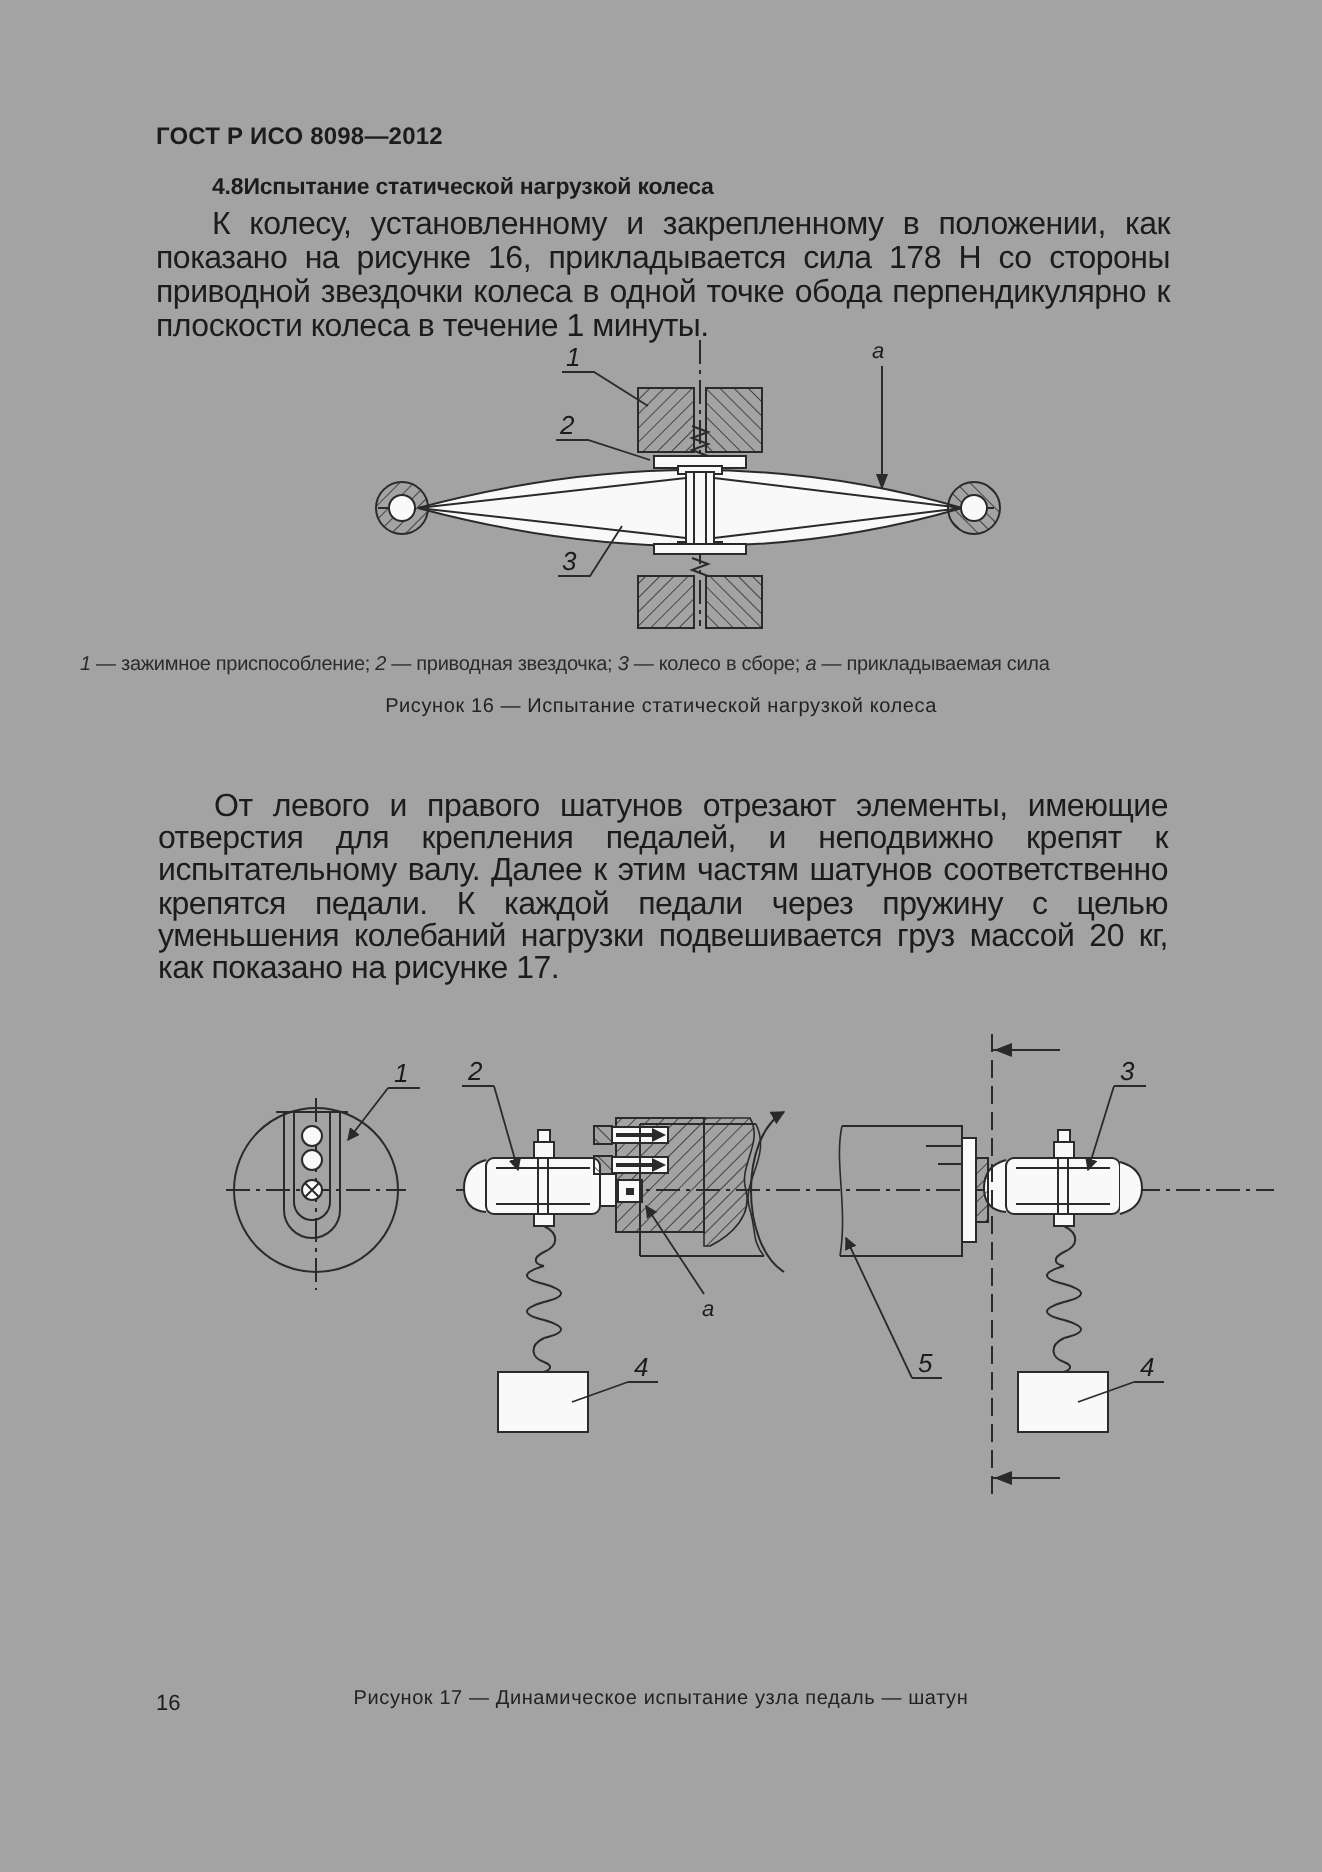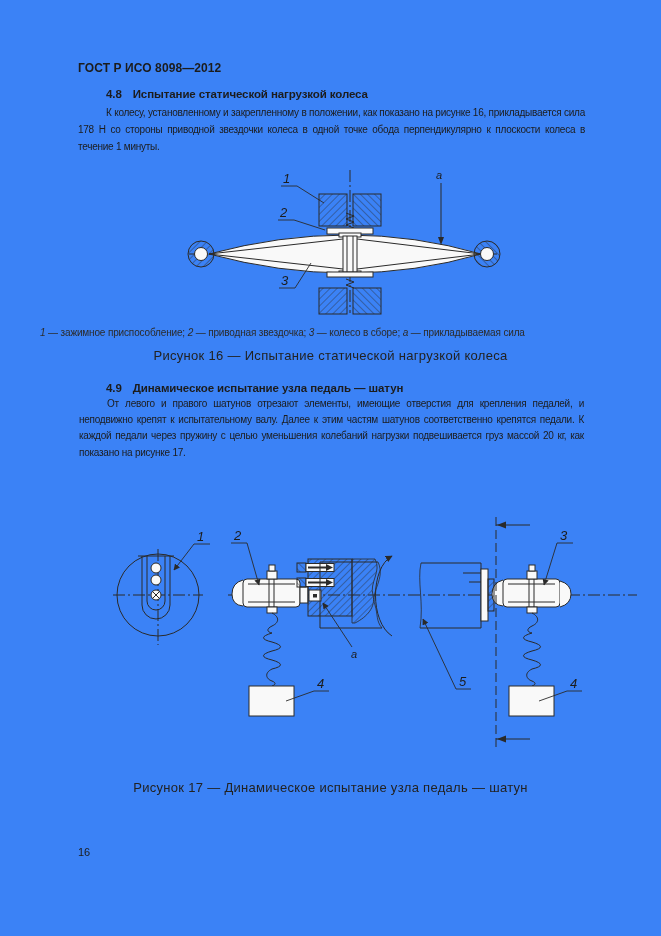--- a/index.html
+++ b/index.html
@@ -1,38 +1,38 @@
 <!DOCTYPE html>
 <html><head>
 <meta charset="utf-8">
 <style>
   html,body{margin:0;padding:0;}
   .page{
-    position:relative;width:661px;height:936px;background:#3b82f6;
+    position:relative;width:661px;height:936px;background:#a3a3a3;
     font-family:"Liberation Sans",sans-serif;color:#1c1c1c;overflow:hidden;
   }
   .doc-header{position:absolute;left:78px;top:61px;font-size:12px;font-weight:700;letter-spacing:.1px;}
   .sec-h{position:absolute;left:106px;width:480px;font-size:11.5px;font-weight:700;letter-spacing:-.1px;}
-  .sec-h .num{margin-right:11px;}
+  .sec-h .num{}
   .h48{top:88px;}
   .h49{top:382px;}
-  .body-text{position:absolute;left:78px;width:507px;font-size:10px;letter-spacing:-.25px;text-align:justify;}
+  .body-text{position:absolute;left:78px;width:507px;font-size:16px;letter-spacing:-.25px;text-align:justify;}
   .p48{top:104px;line-height:17px;}
   .b49{top:395px;line-height:16.2px;}
   .body-text p{margin:1px;text-indent:28px;}
   .p48{text-indent:28px;}
   .fig16{position:absolute;left:183px;top:166px;}
   .fig17{position:absolute;left:83px;top:511px;}
   .legend{position:absolute;left:40px;width:581px;text-align:left;font-size:10px;letter-spacing:-.15px;color:#2b2b2b;}
   .legend i{font-style:italic;}
   .lg16{top:327px;}
   .lg17{top:762px;line-height:13px;}
-  .fig-cap{position:absolute;left:0;width:661px;text-align:center;font-size:13px;letter-spacing:.3px;color:#222;}
+  .fig-cap{position:absolute;left:0;width:661px;text-align:center;font-size:10px;letter-spacing:.3px;color:#222;}
   .cap16{top:348px;}
-  .cap17{top:780px;}
+  .cap17{top:844px;}
   .page-num{position:absolute;left:78px;top:846px;font-size:11px;}
   svg text{font-family:"Liberation Sans",sans-serif;font-style:italic;font-size:13px;fill:#1c1c1c;}
   svg text.sm{font-size:11px;}
   .cl{stroke-dasharray:12 3 2 3;}
   .rl{stroke-dasharray:9 4;}
 </style>
 </head>
 <body>
 
 <div class="page">
@@ -96,21 +96,20 @@
     <text x="100" y="17">1</text>
     <text x="97" y="51">2</text>
     <text x="98" y="119">3</text>
     <text class="sm" x="253" y="13">а</text>
   </svg>
 
   <div class="legend lg16"><i>1</i><span> — зажимное приспособление; </span><i>2</i><span> — приводная звездочка; </span><i>3</i><span> — колесо в сборе; </span><i>а</i><span> — прикладываемая сила</span></div>
 
   <div class="fig-cap cap16">Рисунок 16 — Испытание статической нагрузкой колеса</div>
 
-  <div class="sec-h h49"><span class="num">4.9</span><span>Динамическое испытание узла педаль — шатун</span></div>
 
   <div class="body-text b49">
     <p>От левого и правого шатунов отрезают элементы, имеющие отверстия для крепления педалей, и неподвижно крепят к испытательному валу. Далее к этим частям шатунов соответственно крепятся педали. К каждой педали через пружину с целью уменьшения колебаний нагрузки подвешивается груз массой 20&nbsp;кг, как показано на рисунке 17.</p>
   </div>
 
   <svg class="fig17" width="562" height="252" viewBox="0 0 562 252">
     <defs>
       <g id="assy" stroke="#2a2a2a" fill="none" stroke-width="1">
         <path d="M160,69 Q149,72 149,83 Q149,94 160,95" fill="#f9f9f9"></path>
         <rect x="160" y="68" width="57" height="28" rx="4" fill="#f9f9f9"></rect>

